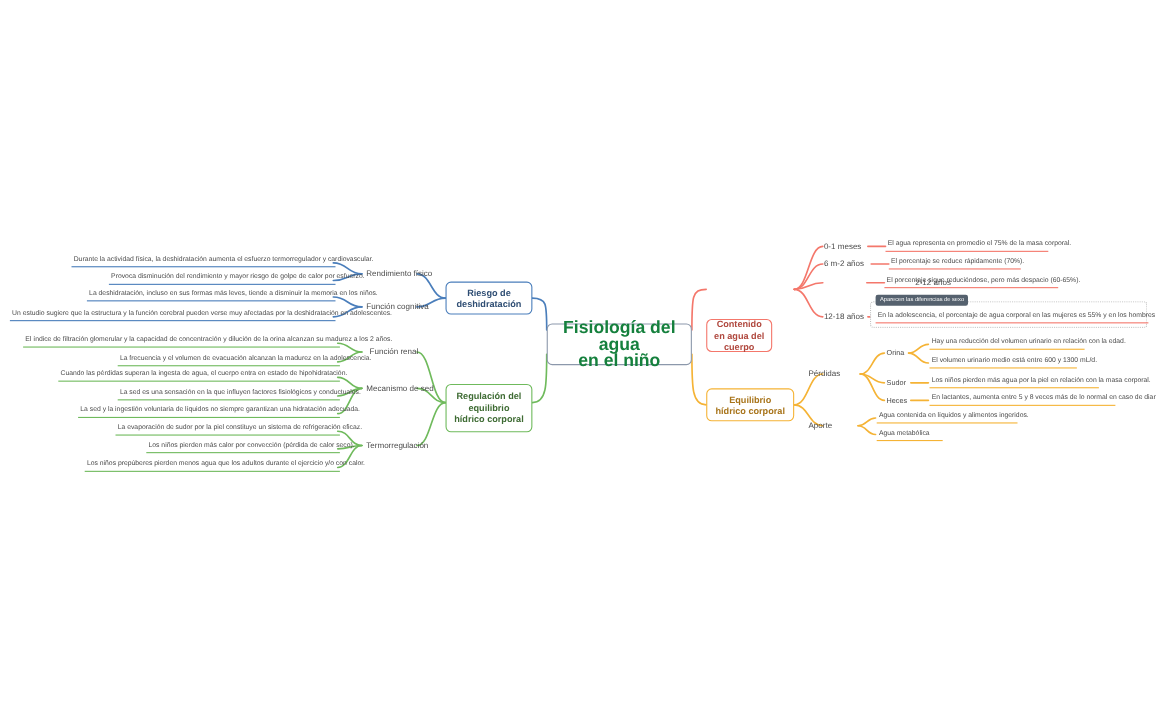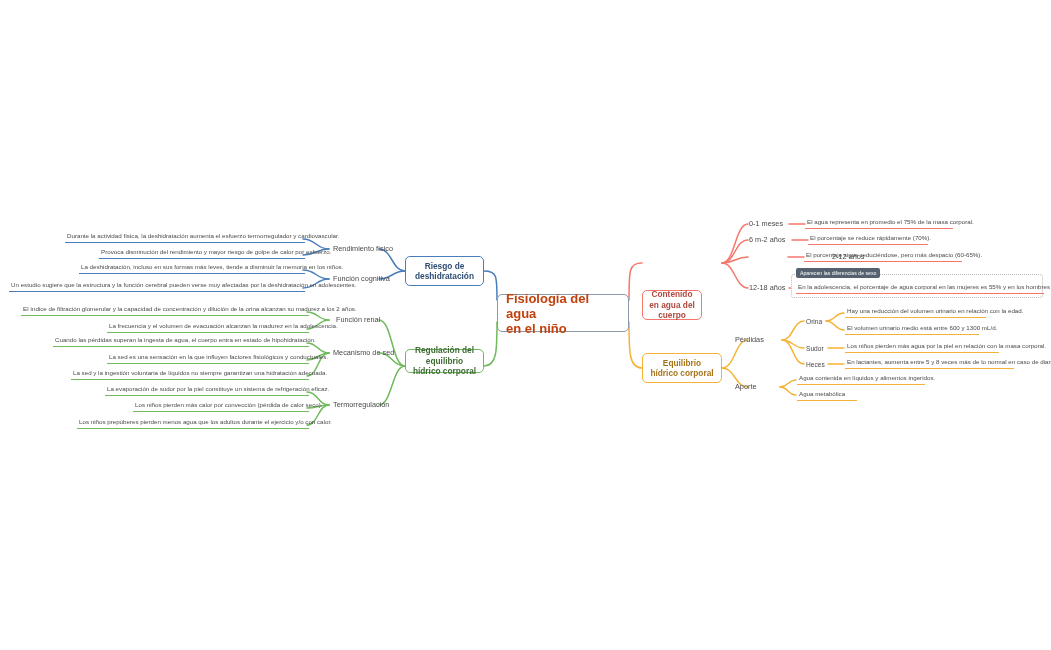--- a/index.html
+++ b/index.html
@@ -9,22 +9,22 @@
     width:1051px;height:650px;overflow:hidden;position:relative;
     color:#333;
   }
   #canvas{position:absolute;left:0;top:0;width:1051px;height:650px;}
   svg#wires{position:absolute;left:0;top:0;width:1051px;height:650px;pointer-events:none;}
 
   
   .center-node{
     position:absolute;box-sizing:border-box;
     border:1.3px solid #8c98ab;border-radius:5px;background:#ffffff;
-    display:flex;align-items:center;justify-content:center;
-    font-weight:bold;font-size:13px;line-height:15px;color:#c2410c;
+    display:flex;align-items:center;justify-content:center;text-align:center;
+    font-weight:bold;font-size:16px;line-height:15px;color:#15803d;
     padding:4px 8px;z-index:6;
   }
   
   .topic-box{
     position:absolute;box-sizing:border-box;
     border-width:1.2px;border-style:solid;border-radius:5px;background:#ffffff;
     display:flex;align-items:center;justify-content:center;text-align:center;
     font-weight:bold;font-size:8.3px;line-height:10.5px;
     padding:3px 5px;z-index:5;
   }
@@ -131,21 +131,21 @@
     <span>
       <span>Fisiología del agua</span><br>
       <span>en el niño</span>
     </span>
   </div>
 
   <div class="topic-box topic-blue" style="left:405px;top:256px;width:79px;height:30px;">
     <span>Riesgo de deshidratación</span>
   </div>
 
-  <div class="topic-box topic-green" style="left:405px;top:349px;width:79px;height:24px;">
+  <div class="topic-box topic-green" style="left:405px;top:349px;width:79px;height:44px;">
     <span>Regulación del equilibrio hídrico corporal</span>
   </div>
 
   <div class="topic-box topic-red" style="left:642px;top:248px;width:60px;height:30px;margin-top:42px;">
     <span>Contenido en agua del cuerpo</span>
   </div>
 
   <div class="topic-box topic-orange" style="left:642px;top:353px;width:80px;height:30px;">
     <span>Equilibrio hídrico corporal</span>
   </div>

